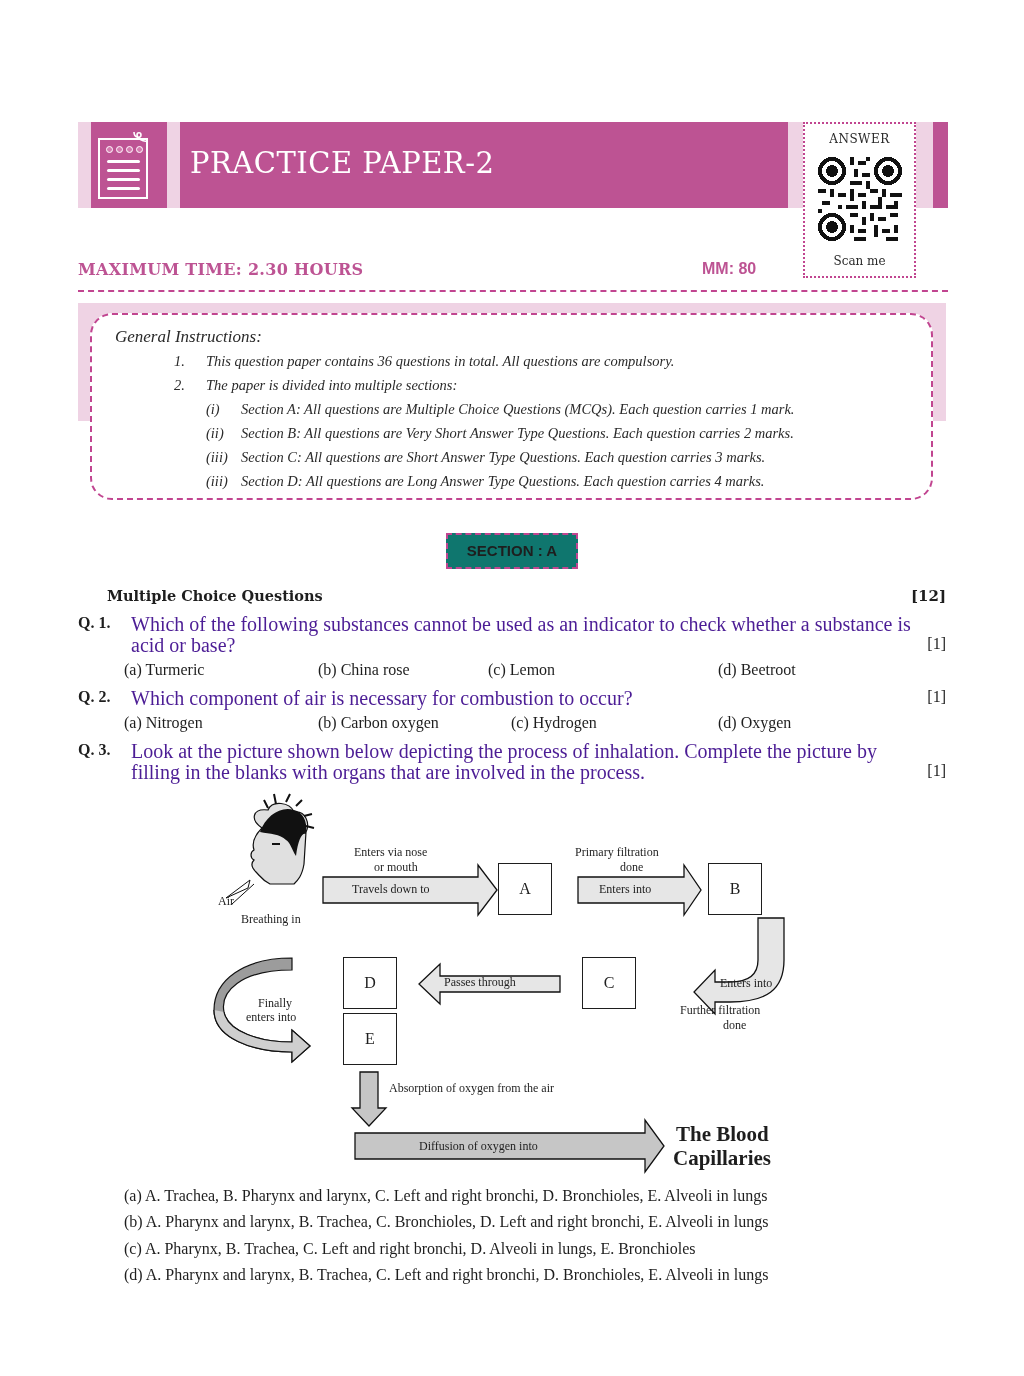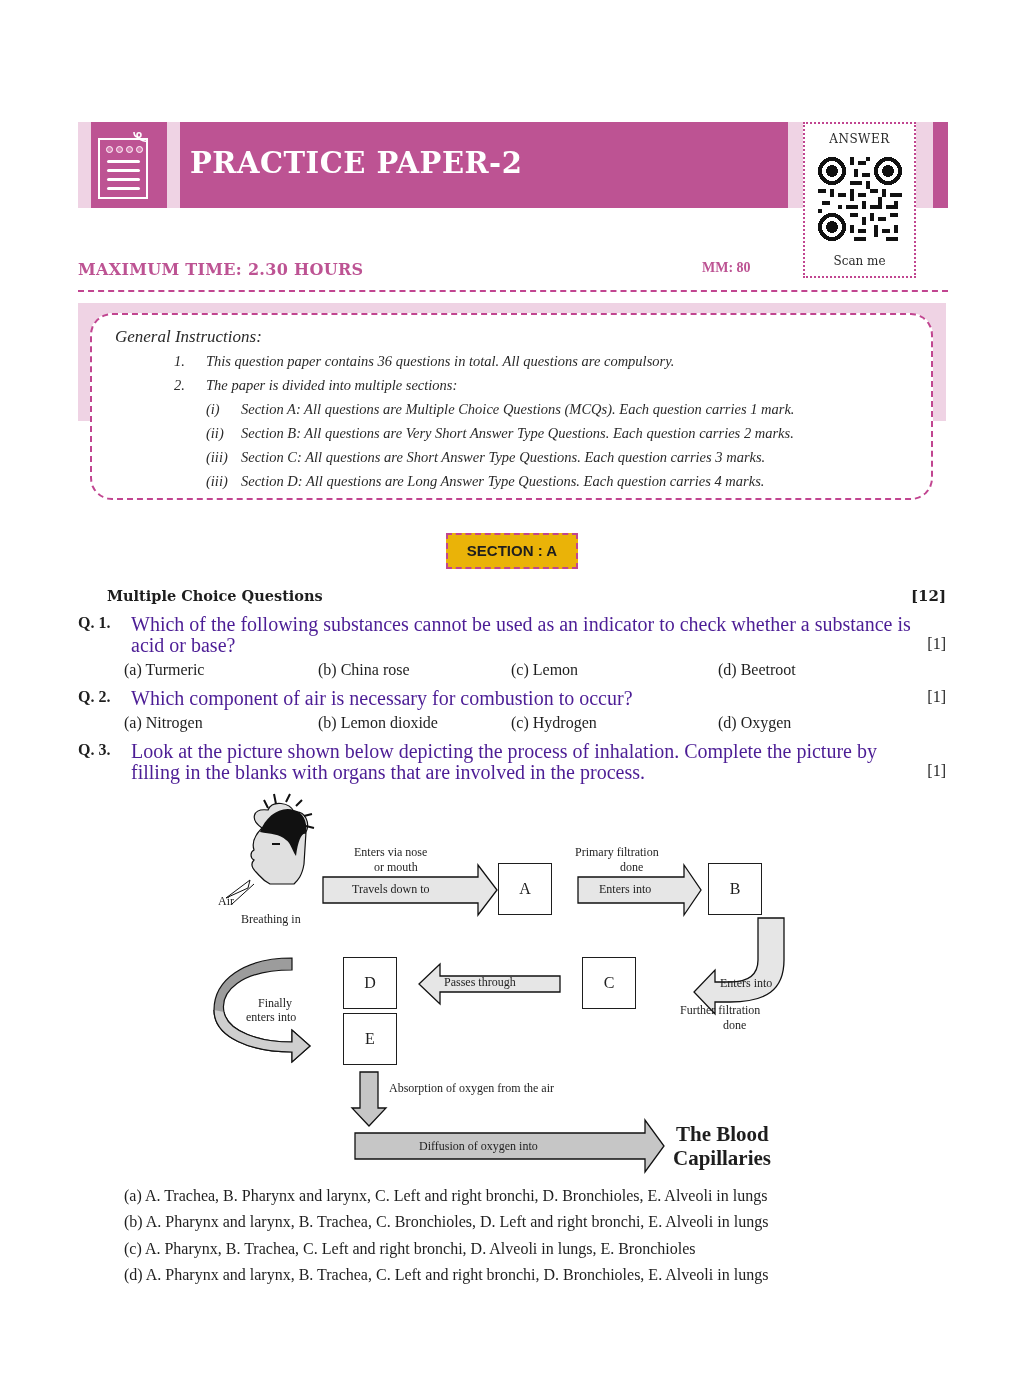--- a/index.html
+++ b/index.html
@@ -6,55 +6,55 @@
   html, body { width: 1024px; height: 1376px; background: #ffffff; overflow: hidden; }
   body { position: relative; font-family: "Liberation Serif", "DejaVu Serif", serif; color: #1e1e1e; }
 
   
   .hdr-light-left { position: absolute; left: 78px; top: 122px; width: 13px; height: 86px; background: #efd3e4; }
   .hdr-icon-box { position: absolute; left: 91px; top: 122px; width: 76px; height: 86px; background: #bd5393; }
   .hdr-light-mid { position: absolute; left: 167px; top: 122px; width: 13px; height: 86px; background: #efd3e4; }
   .hdr-main { position: absolute; left: 180px; top: 122px; width: 608px; height: 86px; background: #bd5393; }
   .hdr-light-right { position: absolute; left: 788px; top: 122px; width: 145px; height: 86px; background: #efd3e4; }
   .hdr-pink-right { position: absolute; left: 933px; top: 122px; width: 15px; height: 86px; background: #bd5393; }
-  .hdr-title { position: absolute; left: 190px; top: 146px; font-family: "DejaVu Serif", serif; font-weight: 700;
+  .hdr-title { position: absolute; left: 190px; top: 146px; font-family: "DejaVu Serif", serif; font-weight: 400;
                font-size: 29px; color: #ffffff; letter-spacing: 0.5px; }
 
   .doc-icon { position: absolute; left: 98px; top: 138px; width: 50px; height: 61px; border: 2px solid #ffffff; }
   .doc-icon .dots { position: absolute; left: 6px; top: 6px; display: flex; gap: 3px; }
   .doc-icon .dots span { width: 7px; height: 7px; border: 1.5px solid #fff; border-radius: 50%; background: #d57bb0; }
   .doc-icon .line { position: absolute; left: 7px; width: 33px; height: 3px; background: #fff; border-radius: 2px; }
   .clip-icon { position: absolute; left: 131px; top: 130px; width: 18px; height: 14px; }
 
   
   .qr-card { position: absolute; left: 803px; top: 122px; width: 113px; height: 156px; background: #ffffff;
              border: 2px dotted #c14590; }
   .qr-card .qr-top { position: absolute; top: 8px; width: 100%; text-align: center; font-family: "DejaVu Serif", serif;
                      font-size: 12px; color: #2a2a2a; letter-spacing: 0.5px; }
   .qr-card .qr-code { position: absolute; left: 13px; top: 33px; width: 84px; height: 84px; }
   .qr-card .qr-bottom { position: absolute; bottom: 8px; width: 100%; text-align: center; font-family: "DejaVu Serif", serif;
                         font-size: 12px; color: #2a2a2a; }
 
   
   .meta-time { position: absolute; left: 78px; top: 260px; font-family: "DejaVu Serif", serif; font-weight: 900;
                font-size: 16px; color: #bd5393; letter-spacing: 0.3px; }
-  .meta-mm { position: absolute; left: 702px; top: 260px; font-family: Liberation Serif, serif; font-weight: 900;
-             font-size: 14px; color: #bd5393; }
+  .meta-mm { position: absolute; left: 702px; top: 260px; font-family: Liberation Sans, sans-serif; font-weight: 900;
+             font-size: 16px; color: #bd5393; }
   .meta-rule { position: absolute; left: 78px; top: 290px; width: 870px; border-top: 2px dashed #c14590; }
 
   
   .instr-bg { position: absolute; left: 78px; top: 303px; width: 868px; height: 118px; background: #efd3e4; }
   .instr-box { position: absolute; left: 90px; top: 313px; width: 843px; height: 187px; background: #ffffff;
                border: 2px dashed #c14590; border-radius: 22px; }
   .instr-head { position: absolute; left: 115px; top: 327px; font-style: italic; font-size: 17px; color: #2a2a2a; }
   .instr-line { position: absolute; font-style: italic; font-size: 14.5px; color: #2a2a2a; white-space: nowrap; }
   .instr-num { position: absolute; font-style: italic; font-size: 14.5px; color: #2a2a2a; }
 
   
-  .section-badge { position: absolute; left: 446px; top: 533px; width: 132px; height: 36px; background: #eab308;
+  .section-badge { position: absolute; left: 446px; top: 533px; width: 132px; height: 36px; background: #0f766e;
                    border: 2px dashed #c14590; text-align: center; line-height: 32px;
                    font-family: "Liberation Sans", sans-serif; font-weight: bold; font-size: 15px; color: #1e1e1e; }
 
   .mcq-head { position: absolute; left: 78px; top: 587px; font-family: "DejaVu Serif", serif; font-weight: bold;
               font-size: 14.5px; color: #1e1e1e; margin-left: 29px; }
   .mcq-marks { position: absolute; right: 78px; top: 587px; font-family: "DejaVu Serif", serif; font-weight: bold; font-size: 15px; }
 
   .q-num { position: absolute; left: 78px; font-size: 16px; font-weight: bold; color: #1e1e1e; }
   .q-text { position: absolute; left: 131px; width: 790px; font-size: 20px; line-height: 21px; color: #4c1d95; }
   .q-mark { position: absolute; right: 78px; font-size: 16px; color: #1e1e1e; }
@@ -173,28 +173,28 @@
 
 <div class="section-badge">SECTION : A</div>
 <div class="mcq-head">Multiple Choice Questions</div>
 <div class="mcq-marks">[12]</div>
 
 <div class="q-num" style="top:614px">Q. 1.</div>
 <div class="q-text" style="top:614px">Which of the following substances cannot be used as an indicator to check whether a substance is acid or base?</div>
 <div class="q-mark" style="top:635px">[1]</div>
 <div class="opt" style="left:124px;top:661px">(a) Turmeric</div>
 <div class="opt" style="left:318px;top:661px">(b) China rose</div>
-<div class="opt" style="left:511px;top:661px">(c) Lemon</div>
+<div class="opt" style="left:488px;top:661px">(c) Lemon</div>
 <div class="opt" style="left:718px;top:661px">(d) Beetroot</div>
 
 <div class="q-num" style="top:688px">Q. 2.</div>
 <div class="q-text" style="top:688px">Which component of air is necessary for combustion to occur?</div>
 <div class="q-mark" style="top:688px">[1]</div>
 <div class="opt" style="left:124px;top:714px">(a) Nitrogen</div>
-<div class="opt" style="left:318px;top:714px">(b) Lemon dioxide</div>
+<div class="opt" style="left:318px;top:714px">(b) Carbon oxygen</div>
 <div class="opt" style="left:511px;top:714px">(c) Hydrogen</div>
 <div class="opt" style="left:718px;top:714px">(d) Oxygen</div>
 
 <div class="q-num" style="top:741px">Q. 3.</div>
 <div class="q-text" style="top:741px">Look at the picture shown below depicting the process of inhalation. Complete the picture by filling in the blanks with organs that are involved in the process.</div>
 <div class="q-mark" style="top:762px">[1]</div>
 
 <div class="diagram">
   <svg width="610" height="400" viewBox="0 0 610 400">
 

